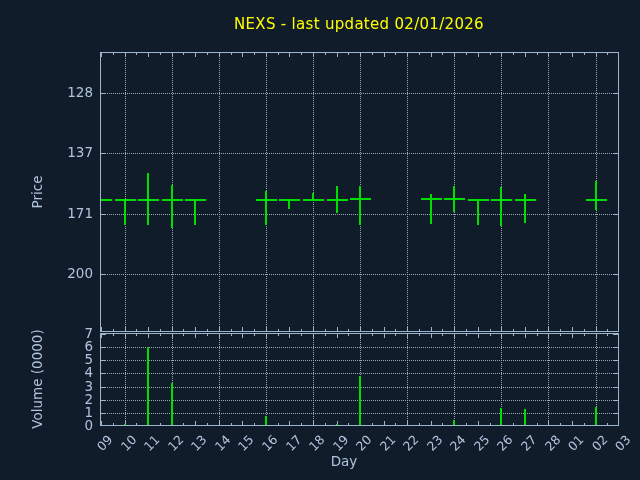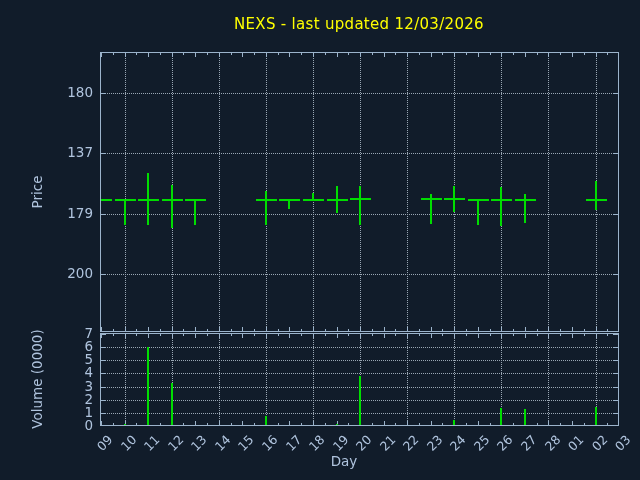--- a/index.html
+++ b/index.html
@@ -43,21 +43,21 @@
   .ylab.vol{left:37px;top:379px;}
   .xlab{
     position:absolute;left:344px;top:461px;transform:translate(-50%,-50%);
     font-size:13.5px;color:var(--labels,#b0c4de);
   }
 </style>
 </head>
 <body>
 
 <div class="screen">
-  <div class="title">NEXS - last updated 12/03/2026</div>
+  <div class="title">NEXS - last updated 02/01/2026</div>
   <div class="ylab price">Price</div>
   <div class="ylab vol">Volume (0000)</div>
   <div class="xlab">Day</div>
   <div id="price-plot" class="plot">
       <div class="vgrid" style="left: 23.5px;"></div>
       <div class="vgrid" style="left: 70.6px;"></div>
       <div class="vgrid" style="left: 117.7px;"></div>
       <div class="vgrid" style="left: 164.8px;"></div>
       <div class="vgrid" style="left: 211.9px;"></div>
       <div class="vgrid" style="left: 259px;"></div>
@@ -326,23 +326,23 @@
       <div class="bar" style="left: 258px; width: 2px; top: 42.1px; height: 49.9px;"></div>
       <div class="bar" style="left: 328.6px; width: 2px; top: 90.7px; height: 1.3px;"></div>
       <div class="bar" style="left: 352.2px; width: 2px; top: 86.1px; height: 5.9px;"></div>
       <div class="bar" style="left: 375.7px; width: 2px; top: 90.7px; height: 1.3px;"></div>
       <div class="bar" style="left: 399.3px; width: 2px; top: 73.6px; height: 18.4px;"></div>
       <div class="bar" style="left: 422.8px; width: 2px; top: 74.9px; height: 17.1px;"></div>
       <div class="bar" style="left: 493.5px; width: 2px; top: 72.9px; height: 19.1px;"></div>
     </div>
   <div id="tick-labels">
       <div class="yticklab" style="top: 265px;">200</div>
-      <div class="yticklab" style="top: 204.7px;">179</div>
+      <div class="yticklab" style="top: 204.7px;">171</div>
       <div class="yticklab" style="top: 144.4px;">137</div>
-      <div class="yticklab" style="top: 84.1px;">180</div>
+      <div class="yticklab" style="top: 84.1px;">128</div>
       <div class="yticklab" style="top: 417px;">0</div>
       <div class="yticklab" style="top: 403.9px;">1</div>
       <div class="yticklab" style="top: 390.7px;">2</div>
       <div class="yticklab" style="top: 377.6px;">3</div>
       <div class="yticklab" style="top: 364.4px;">4</div>
       <div class="yticklab" style="top: 351.3px;">5</div>
       <div class="yticklab" style="top: 338.1px;">6</div>
       <div class="yticklab" style="top: 325px;">7</div>
       <div class="xticklab" style="right: 535px; top: 432px;">09</div>
       <div class="xticklab" style="right: 511.5px; top: 432px;">10</div>

